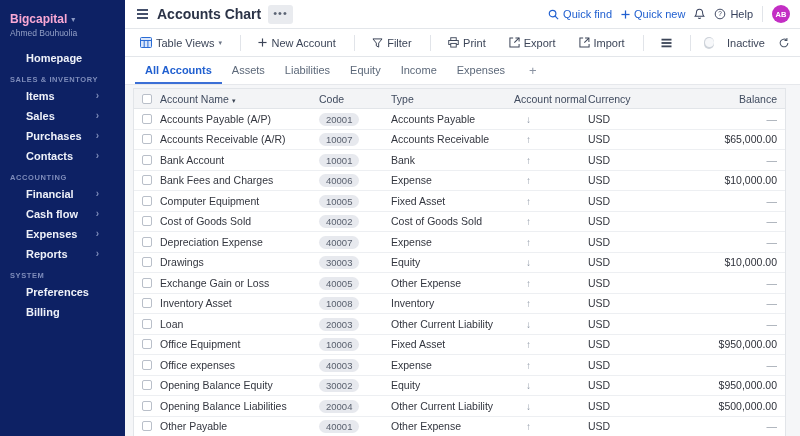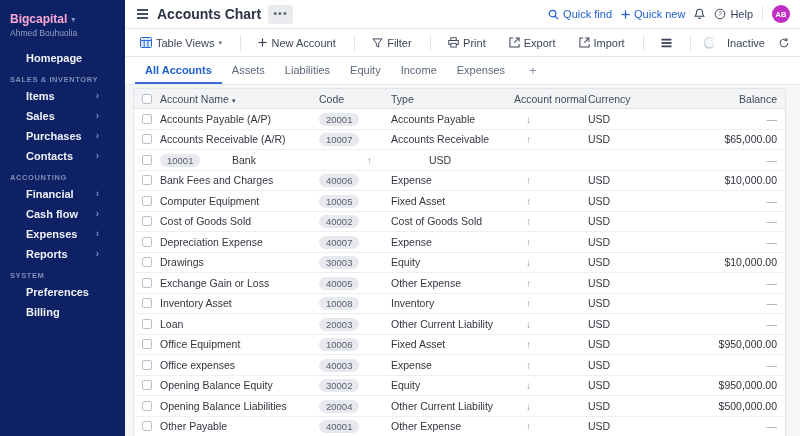--- a/index.html
+++ b/index.html
@@ -318,20 +318,21 @@
               <span class="c-code"><span class="pill">10007</span></span>
               <span class="c-type">Accounts Receivable</span>
               <span class="c-normal"><span class="arrow">↑</span></span>
               <span class="c-curr">USD</span>
               <span class="c-bal val">$65,000.00</span>
             </div>
             <div class="trow">
               <span class="c-check">
                 <span class="cbx"></span>
               </span>
+              <span class="c-name">Bank Account</span>
               <span class="c-code"><span class="pill">10001</span></span>
               <span class="c-type">Bank</span>
               <span class="c-normal"><span class="arrow">↑</span></span>
               <span class="c-curr">USD</span>
               <span class="c-bal muted">—</span>
             </div>
             <div class="trow">
               <span class="c-check">
                 <span class="cbx"></span>
               </span>

